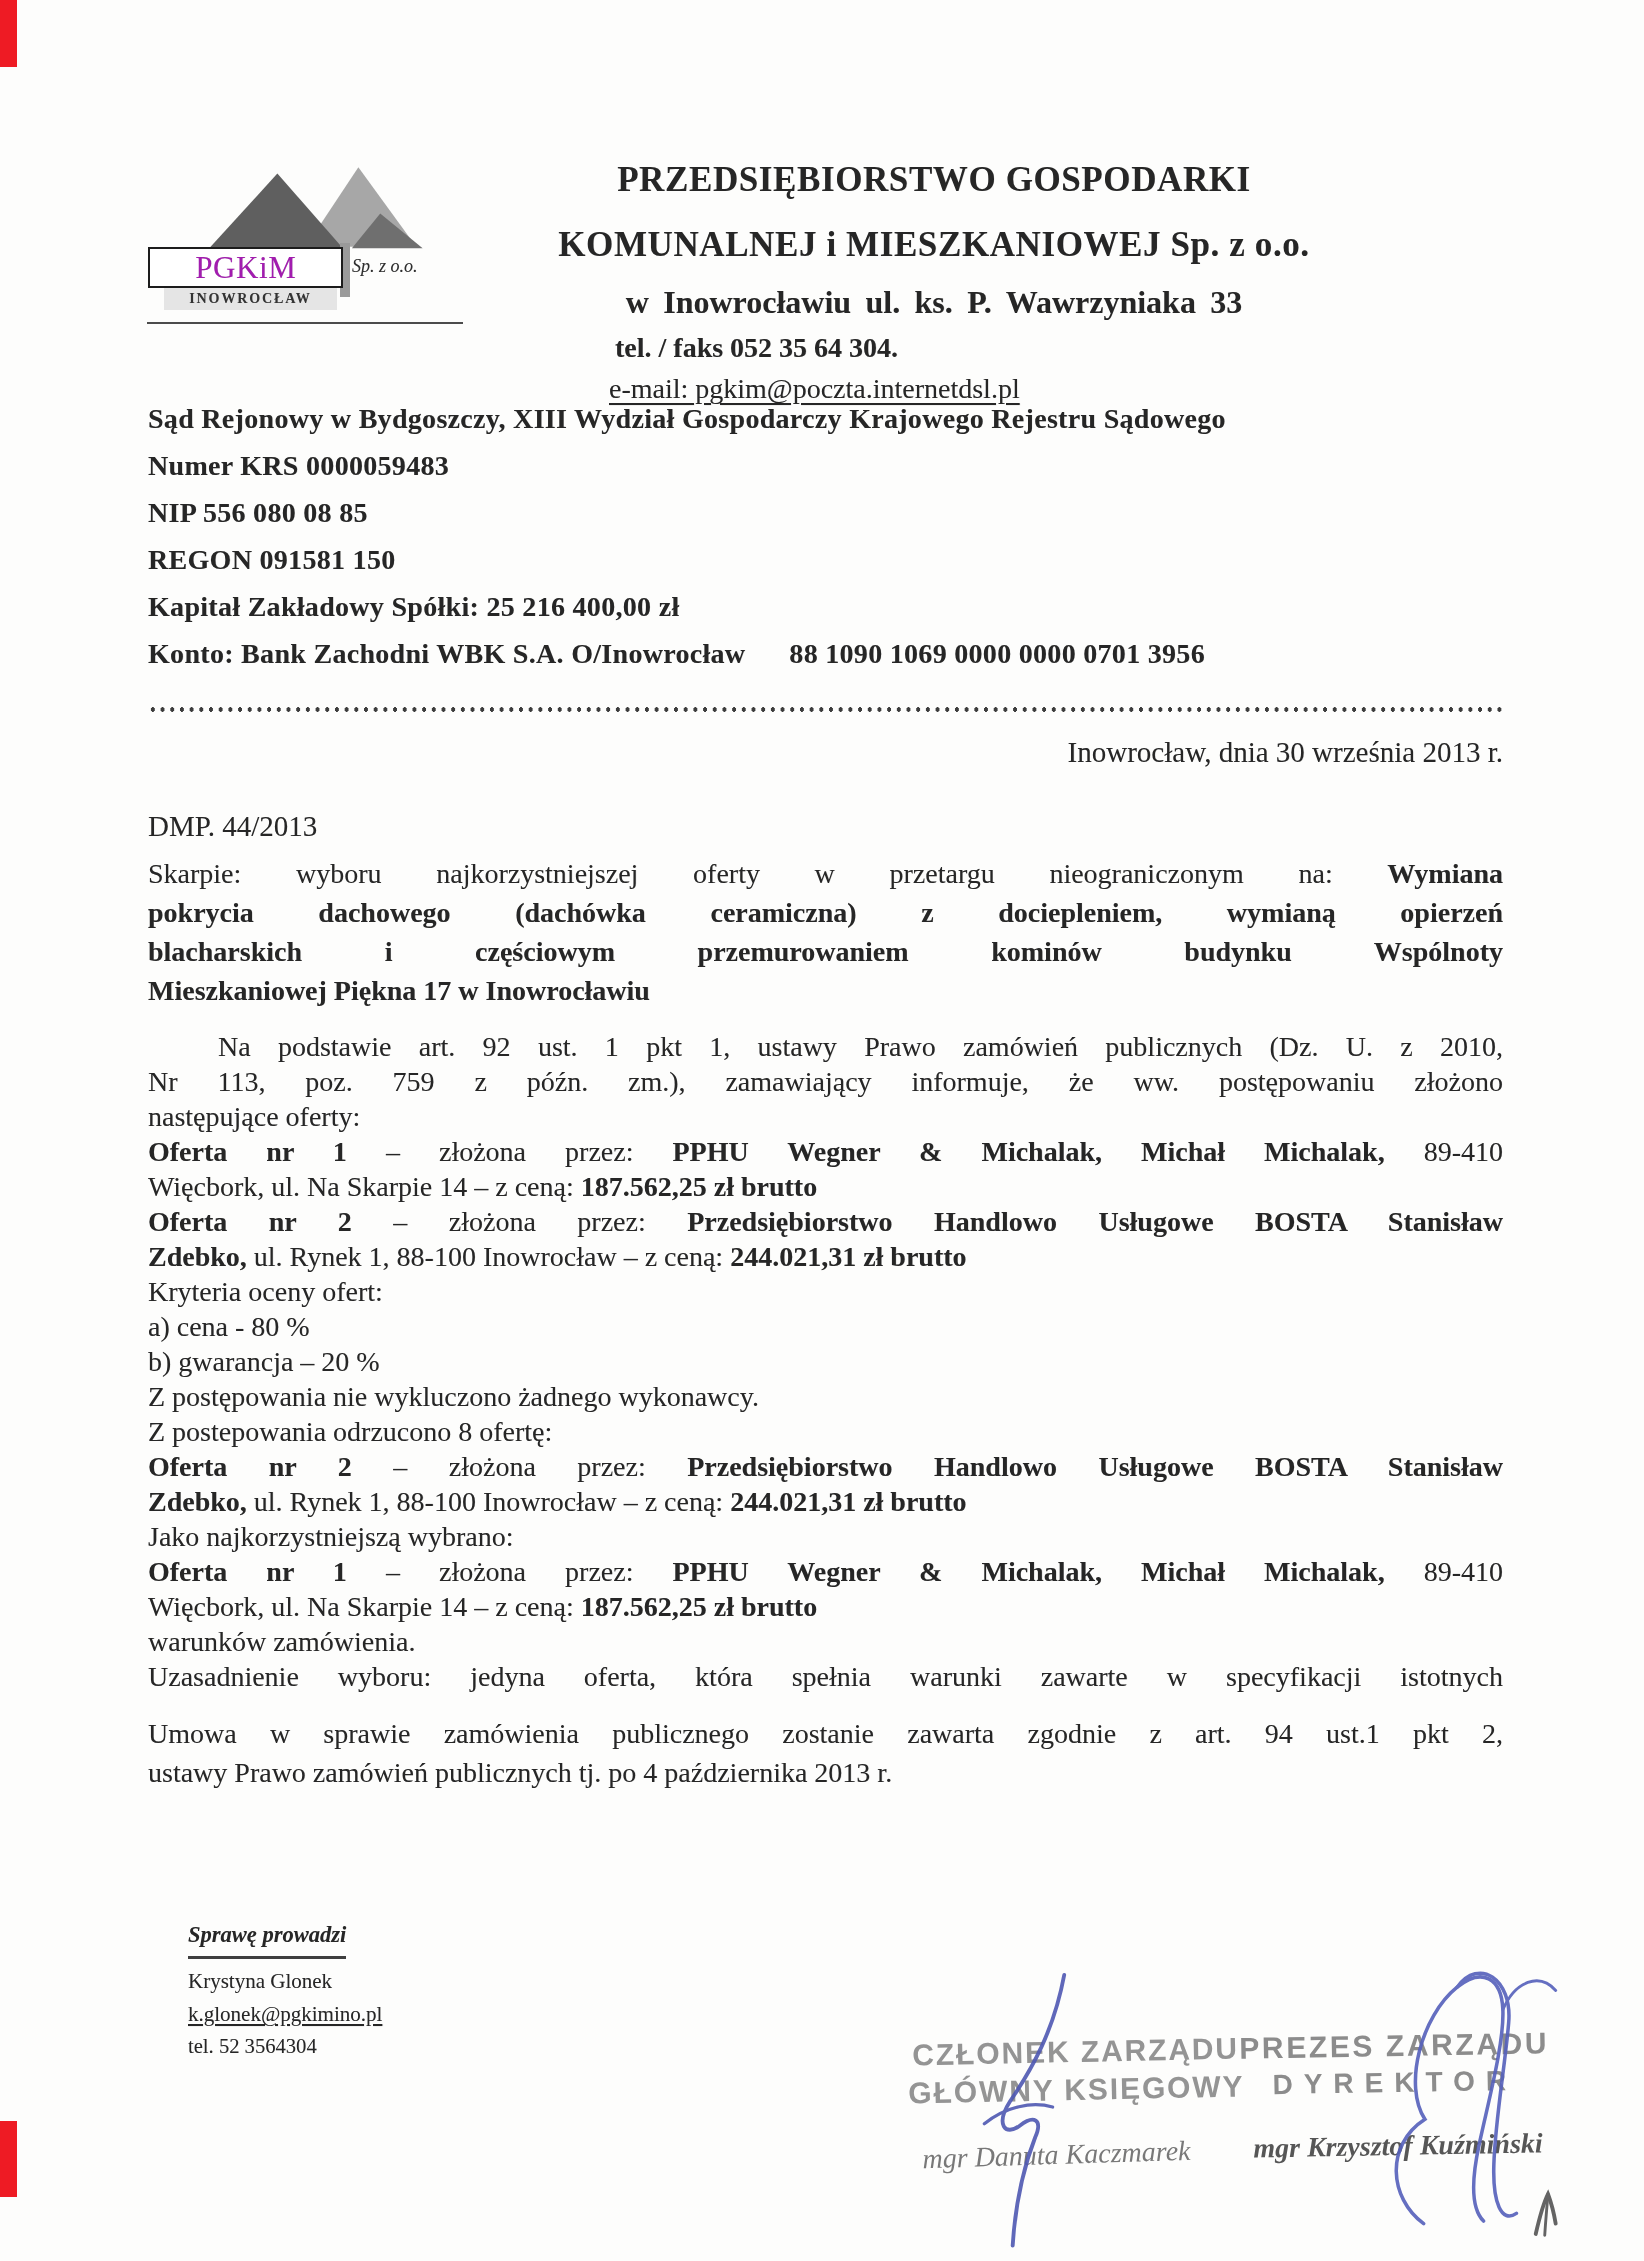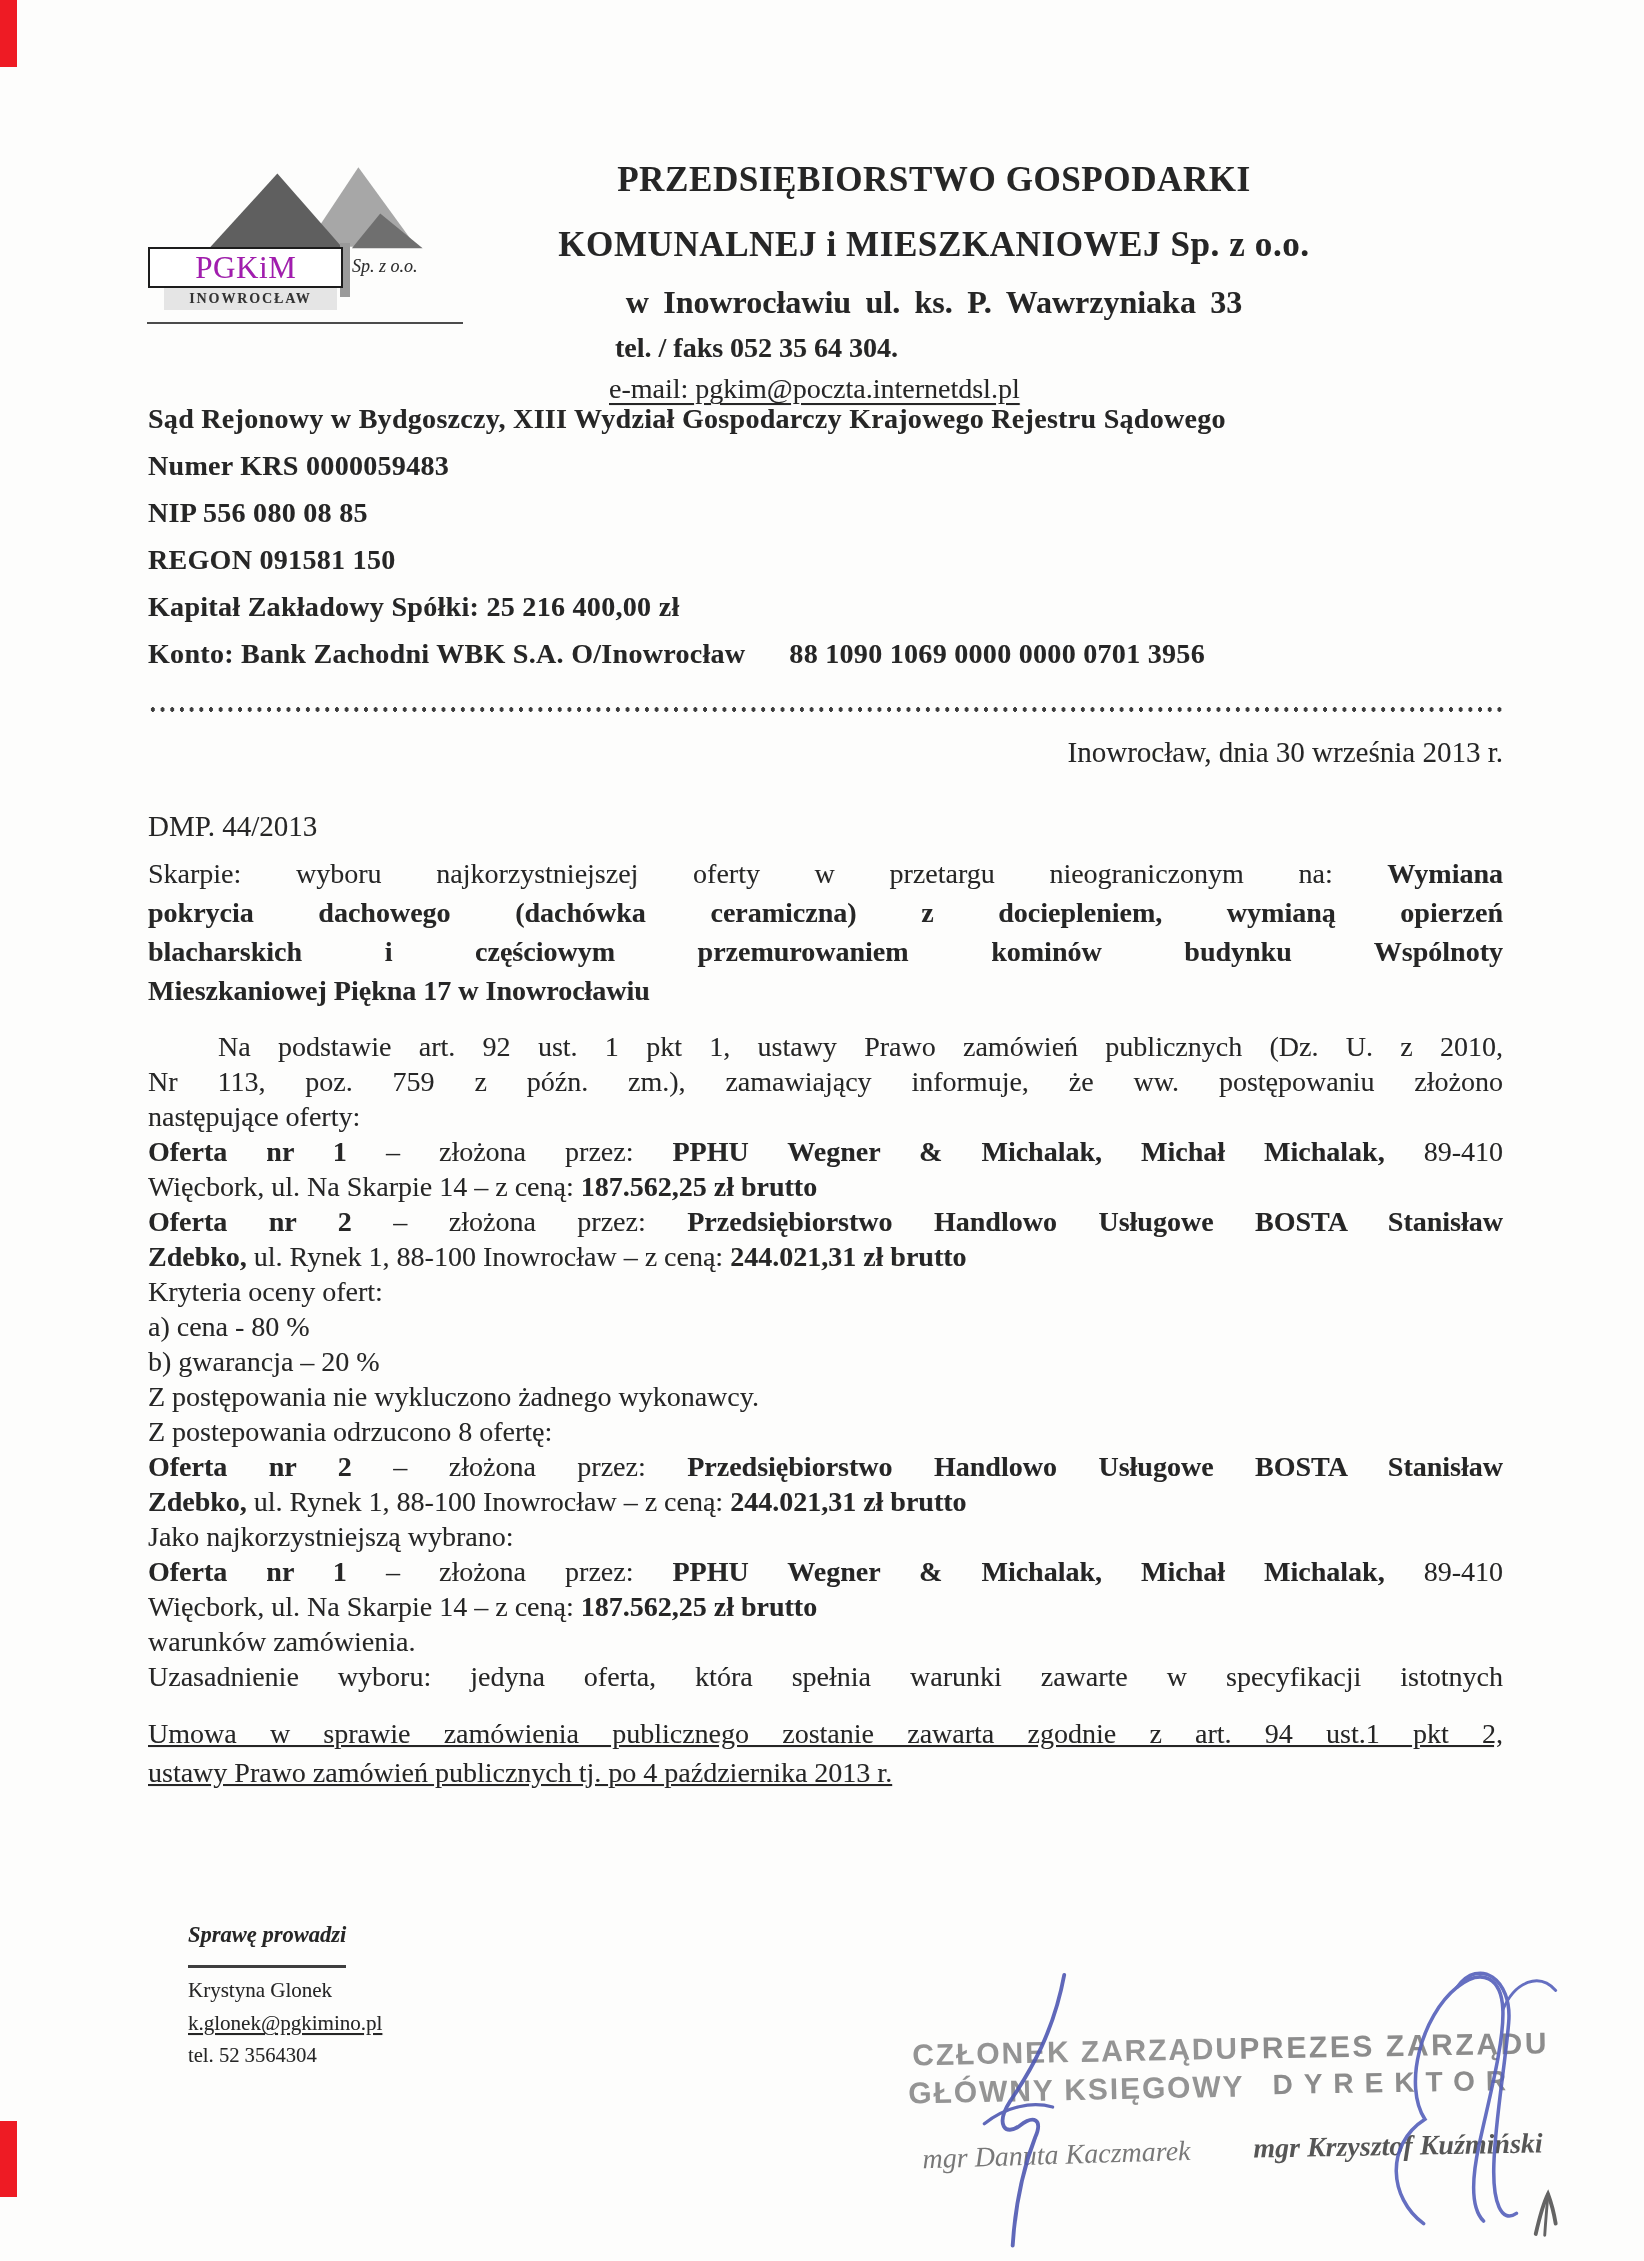--- a/index.html
+++ b/index.html
@@ -59,30 +59,30 @@
   #dateline{left:148px;top:736px;width:1355px;font-size:29px;text-align:right;}
   #refnum{left:148px;top:810px;font-size:29px;font-weight:400;}
 
   
   .textblock{width:1355px;font-size:28px;color:#262626;}
   #subject{left:148px;top:854px;}
   #subject .tline{line-height:39px;}
   #bodytext{left:148px;top:1029px;}
   #bodytext .tline{line-height:35px;}
   #contract{left:148px;top:1714px;}
-  #contract .tline{line-height:39px;text-decoration:underline;}
+  #contract .tline{line-height:39px;}
   .tline{white-space:normal;}
   .tline.just{text-align:justify;text-align-last:justify;}
   .tline.ind{text-indent:70px;}
   .tline .b{font-weight:700;}
 
   
   #contact{left:188px;top:1922px;font-size:21px;}
   #contact .fh{font-size:22.5px;font-weight:700;font-style:italic;display:inline-block;
-    border-bottom:3.2px solid #3f3f3f;padding-bottom:17px;margin-bottom:10.3px;}
+    border-bottom:3.2px solid #3f3f3f;padding-bottom:8px;margin-bottom:10.3px;}
   #contact .fn{margin-bottom:7.7px;}
   #contact .fe{margin-bottom:7.7px;text-decoration:underline;text-underline-offset:3.2px;}
   #contact .ft{font-size:20.6px;}
 
   
   .stamp{font-family:"Liberation Sans","DejaVu Sans",sans-serif;font-weight:700;
     text-align:center;text-shadow:none;}
   #stamp-left{left:875px;top:2033px;width:402px;color:#8c8c8c;font-size:30px;
     letter-spacing:1.9px;line-height:38px;transform:rotate(-1.2deg);opacity:.92;}
   #stamp-right{left:1232px;top:2027px;width:325px;color:#878787;line-height:37px;

